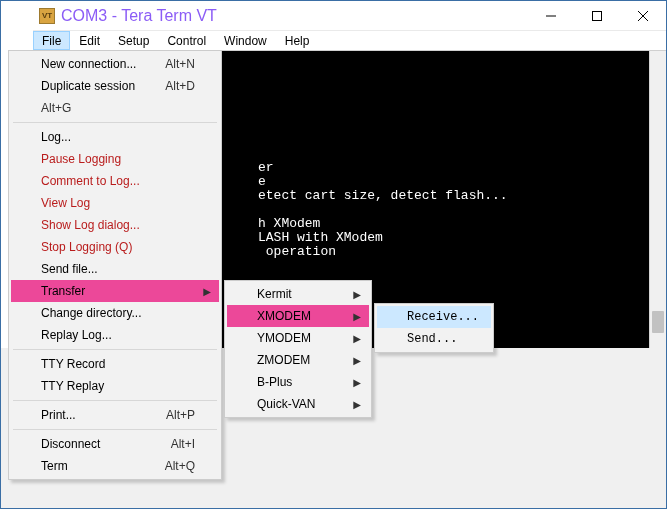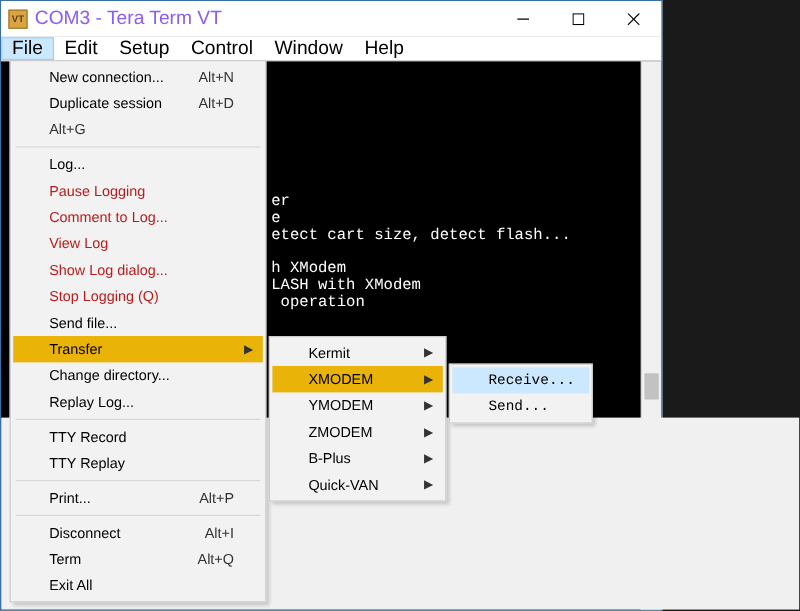--- a/index.html
+++ b/index.html
@@ -5,26 +5,27 @@
   * { box-sizing: border-box; margin: 0; padding: 0; }
   body {
     font-family: "Segoe UI", Tahoma, sans-serif;
     font-size: 12px;
     background: #1a1a1a;
     width: 667px;
     height: 509px;
     overflow: hidden;
   }
   .window {
-    width: 552px;
+    width: 667px;
     height: 509px;
     background: #fff;
     border: 1px solid #3a6ea5;
     display: flex;
     flex-direction: column;
+    padding-left: 32px;
   }
   .titlebar {
     height: 30px;
     background: #fff;
     display: flex;
     align-items: center;
     padding-left: 6px;
     border-bottom: 1px solid #eaeaea;
   }
   .titlebar .app-icon {
@@ -51,21 +52,21 @@
     font-size: 13px;
     color: #000;
   }
 
   .menubar {
     height: 20px;
     background: #fff;
     display: flex;
     align-items: stretch;
     border-bottom: 1px solid #d0d0d0;
-    font-size: 16px;
+    font-size: 12px;
     position: relative;
     z-index: 5;
   }
   .menubar .menu-item {
     padding: 0 9px;
     display: flex; align-items: center;
     cursor: default;
   }
   .menubar .menu-item.active {
     background: #cce8ff;
@@ -131,21 +132,21 @@
     background: #d7d7d7;
     margin: 3px 2px;
   }
   .menu .row .sub-arrow {
     position: absolute;
     right: 8px;
     font-size: 10px;
     color: #333;
   }
   .menu .row.highlight {
-    background: #eab308;
+    background: #ec4899;
   }
   .menu .row.highlight-lite {
     background: #cce8ff;
   }
 
   #file-menu { top: 50px; left: 8px; width: 214px; }
   #transfer-menu { top: 280px; left: 224px; width: 148px; }
   #xmodem-menu { top: 303px; left: 374px; width: 120px; font-family: Liberation Mono, monospace; }
 
   .bg-fill {
@@ -267,23 +268,20 @@
   </div>
   <div class="sep"></div>
   <div class="row">
     <span class="label">Disconnect</span>
     <span class="accel">Alt+I</span>
   </div>
   <div class="row">
     <span class="label">Term</span>
     <span class="accel">Alt+Q</span>
   </div>
-  <div class="row">
-    <span class="label">Exit All</span>
-  </div>
 </div>
 
 <div class="menu" id="transfer-menu">
   <div class="row">
     <span class="label">Kermit</span>
     <span class="sub-arrow">▶</span>
   </div>
   <div class="row highlight">
     <span class="label">XMODEM</span>
     <span class="sub-arrow">▶</span>

